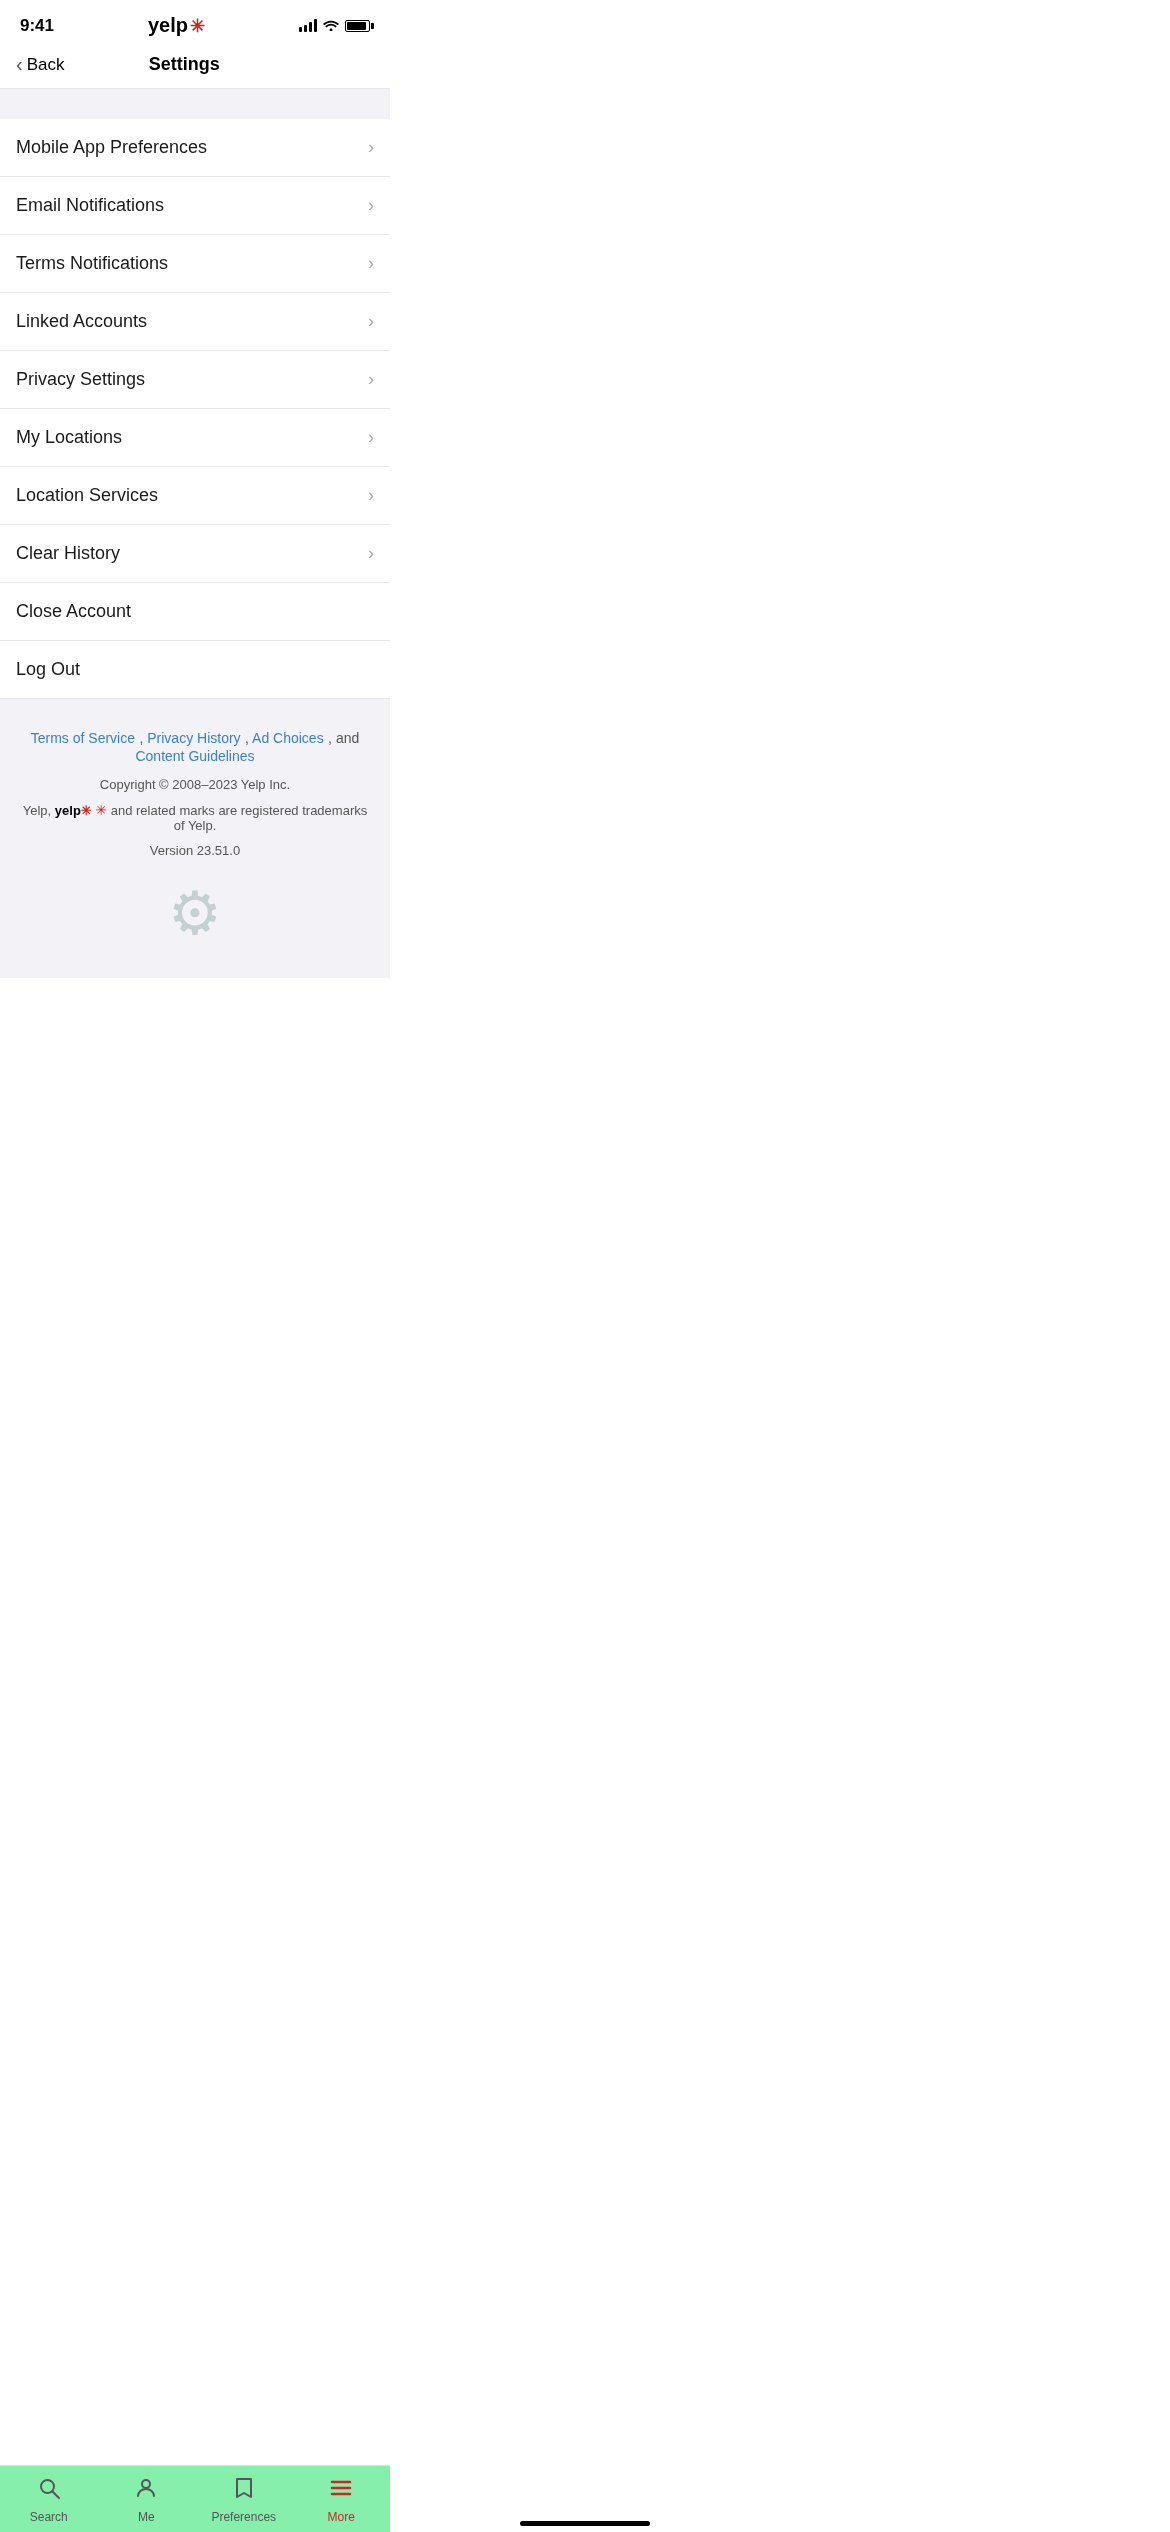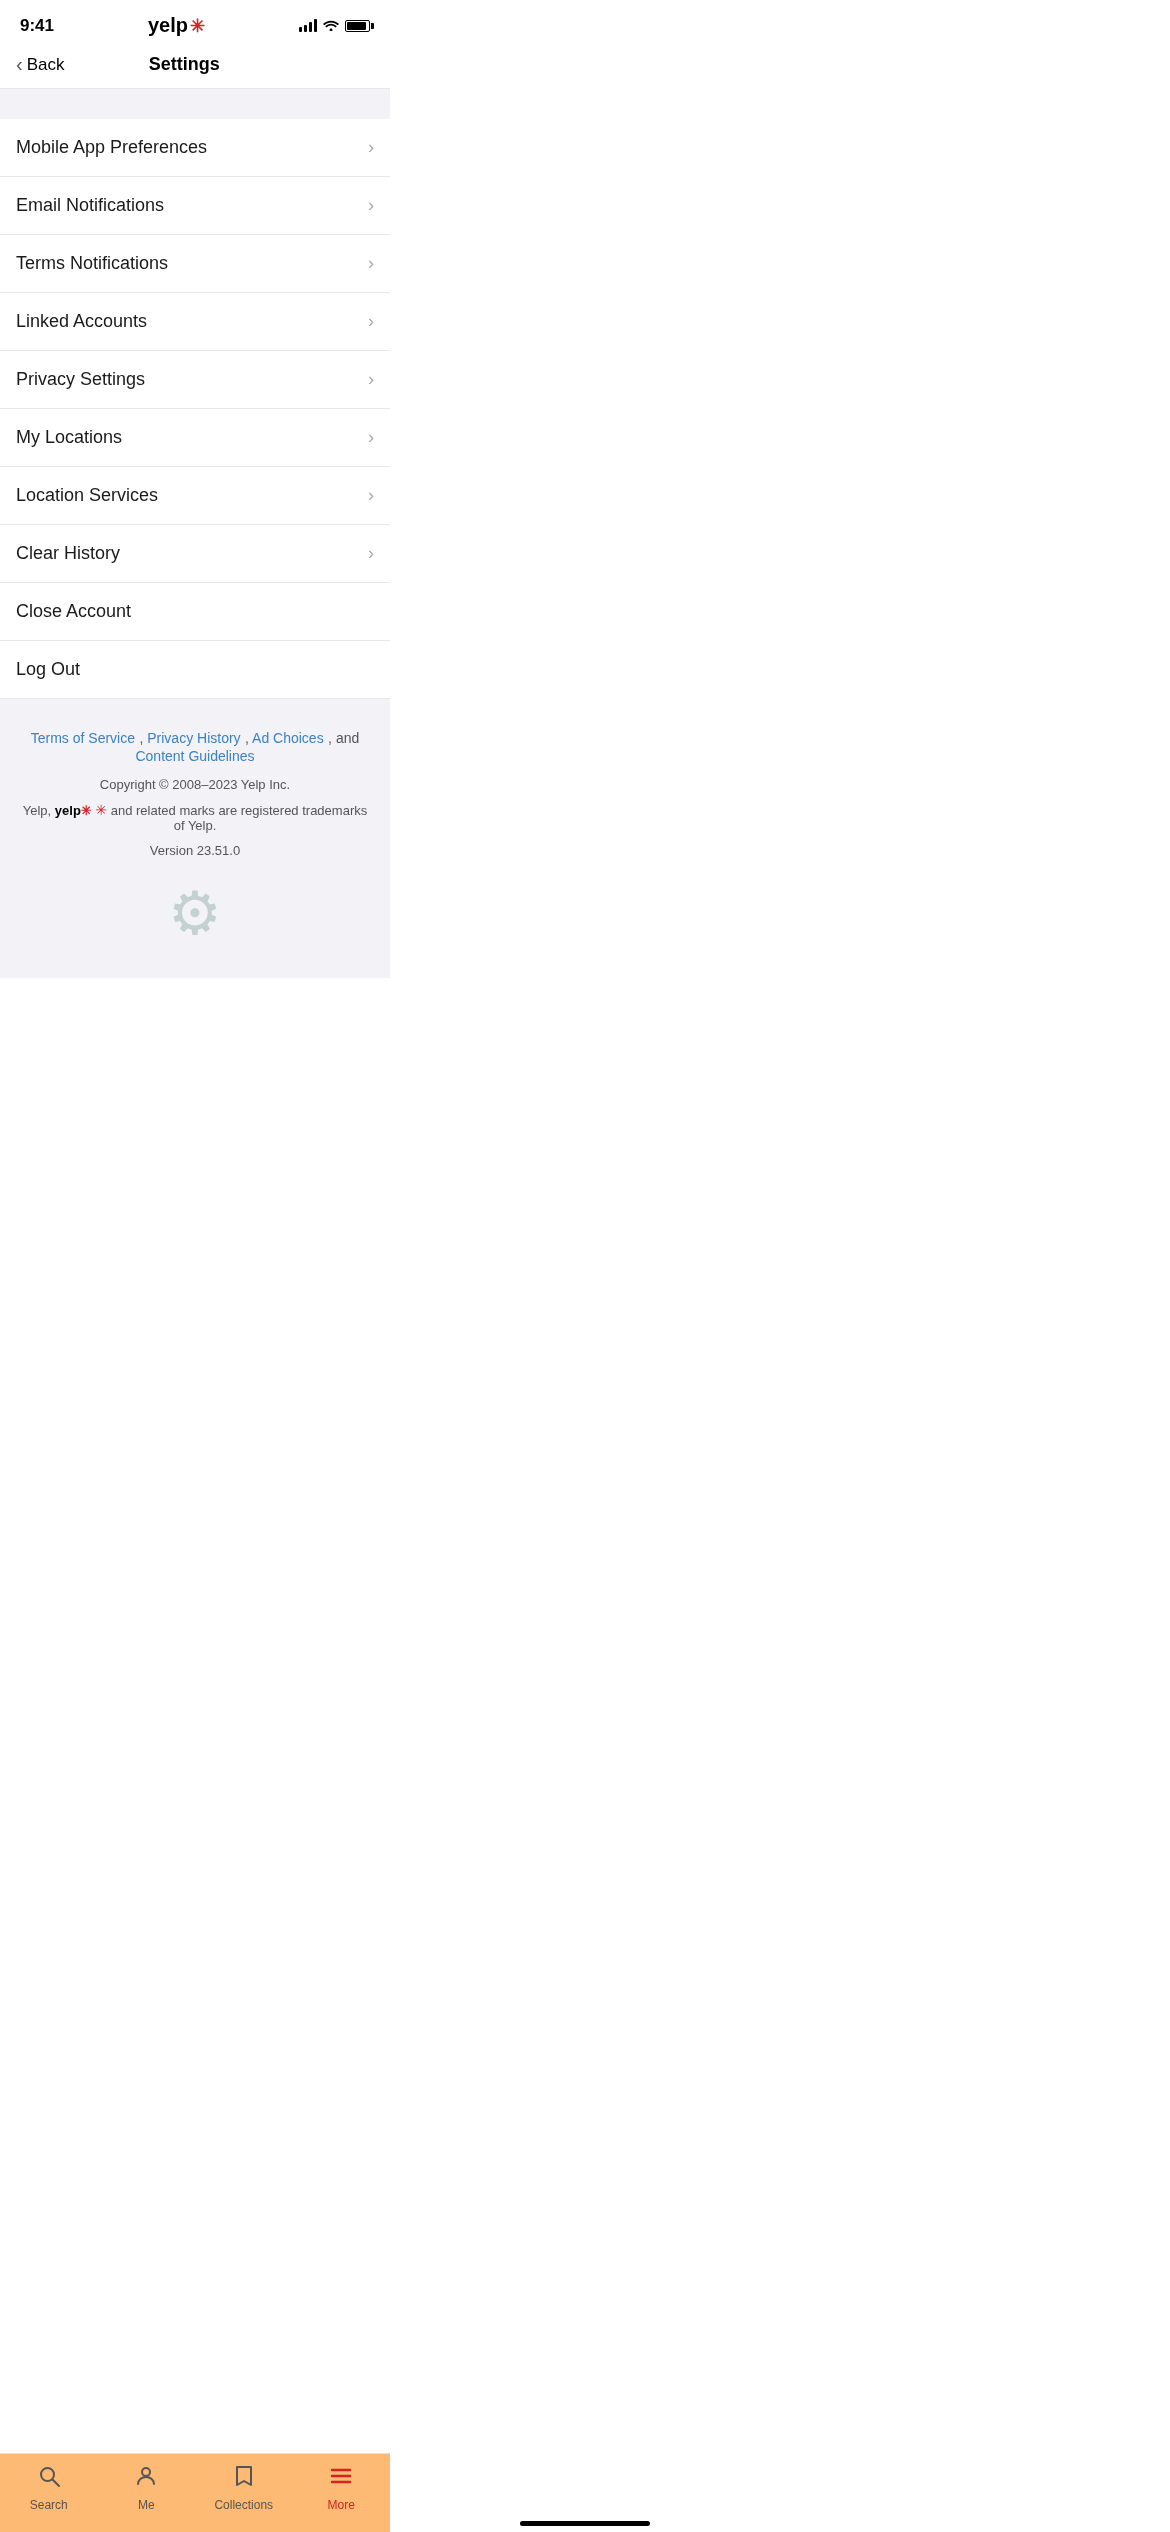--- a/index.html
+++ b/index.html
@@ -218,26 +218,26 @@
       color: #b0c4c4;
       opacity: 0.7;
     }
 
     
     .tab-bar {
       position: fixed;
       bottom: 0;
       left: 0;
       width: 390px;
-      background: #fdba74;
+      background: #86efac;
       border-top: 1px solid #e0e0e0;
       display: flex;
       justify-content: space-around;
       align-items: center;
-      padding: 10px 0 20px;
+      padding: 10px 0 8px;
     }
 
     .tab-item {
       display: flex;
       flex-direction: column;
       align-items: center;
       gap: 4px;
       cursor: pointer;
       min-width: 70px;
     }
@@ -401,21 +401,21 @@
       </svg>
     </span>
     <span class="tab-label">Me</span>
   </div>
   <div class="tab-item" id="tab-collections">
     <span class="tab-icon">
       <svg width="24" height="24" viewBox="0 0 24 24" fill="none">
         <path d="M5 3h14v18l-7-4-7 4V3z" stroke="#555" stroke-width="2" stroke-linejoin="round"></path>
       </svg>
     </span>
-    <span class="tab-label">Collections</span>
+    <span class="tab-label">Preferences</span>
   </div>
   <div class="tab-item active" id="tab-more">
     <span class="tab-icon">
       <svg width="24" height="24" viewBox="0 0 24 24" fill="none">
         <line x1="3" y1="6" x2="21" y2="6" stroke="#d32323" stroke-width="2.5" stroke-linecap="round"></line>
         <line x1="3" y1="12" x2="21" y2="12" stroke="#d32323" stroke-width="2.5" stroke-linecap="round"></line>
         <line x1="3" y1="18" x2="21" y2="18" stroke="#d32323" stroke-width="2.5" stroke-linecap="round"></line>
       </svg>
     </span>
     <span class="tab-label" style="color:#d32323;">More</span>

